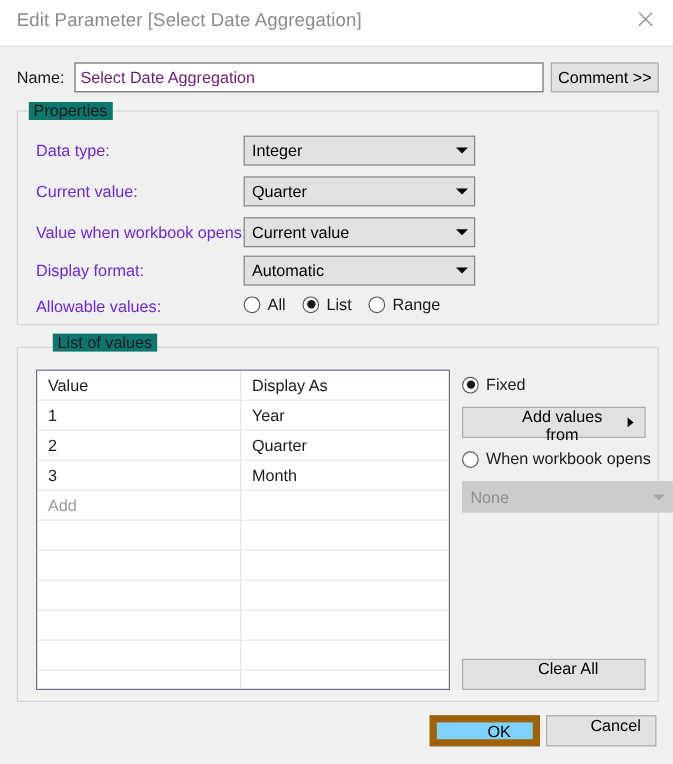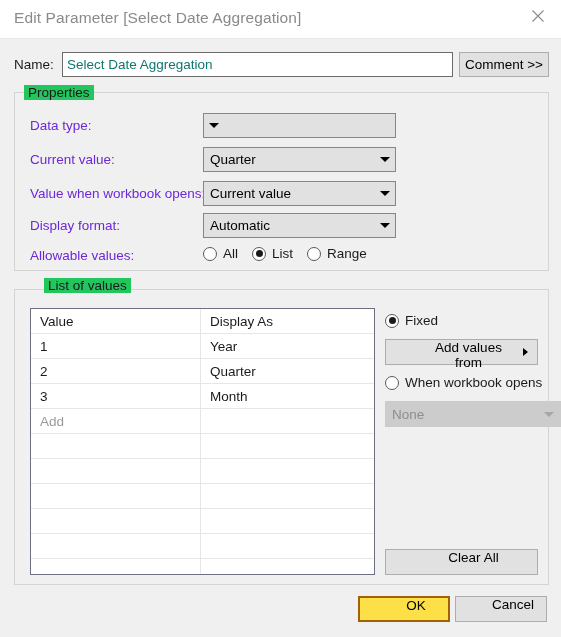--- a/index.html
+++ b/index.html
@@ -74,21 +74,21 @@
     position: absolute;
     left: 62px;
     top: 52px;
     width: 391px;
     height: 25px;
     background: #ffffff;
     border: 1px solid #6b6b6b;
     box-sizing: border-box;
     font-family: "Liberation Sans", sans-serif;
     font-size: 13.5px;
-    color: #0f766e;
+    color: #701a75;
     padding: 0 4px;
     outline: none;
   }
   .comment-btn {
     position: absolute;
     left: 459px;
     top: 52px;
     width: 90px;
     height: 25px;
     background: #e1e1e1;
@@ -105,21 +105,21 @@
 
   
   .groupbox {
     position: absolute;
     border: 1px solid #d4d4d4;
     box-sizing: border-box;
     background: transparent;
   }
   .groupbox-title {
     position: absolute;
-    background: #22c55e;
+    background: #0f766e;
     font-size: 13.5px;
     color: #1a1a1a;
     padding: 0 4px;
     white-space: nowrap;
   }
   #props-box { left: 14px; top: 92px; width: 535px; height: 179px; }
   #props-title { left: 24px; top: 85px; }
   #list-box { left: 14px; top: 289px; width: 535px; height: 296px; }
   #list-title { left: 24px; top: 278px; margin-left: 20px; }
 
@@ -317,22 +317,22 @@
     width: 153px;
     height: 26px;
   }
 
   
   #ok-btn {
     left: 358px;
     top: 596px;
     width: 92px;
     height: 26px;
-    border: 2px solid #a16207;
-    background: #fde047;
+    border: 6px solid #a16207;
+    background: #7dd3fc;
   }
   #cancel-btn {
     left: 455px;
     top: 596px;
     width: 92px;
     height: 26px;
   }
 </style>
 </head>
 <body>
@@ -352,20 +352,21 @@
 
   <div class="name-label">Name:</div>
   <input class="name-input" type="text" value="Select Date Aggregation" style="">
   <div class="comment-btn">Comment &gt;&gt;</div>
 
   <div class="groupbox" id="props-box"></div>
   <div class="groupbox-title" id="props-title">Properties</div>
 
   <div class="prop-label" style="top:118px;">Data type:</div>
   <div class="combo" style="top:113px;">
+    <span class="combo-text">Integer</span>
     <span class="arrow">
         <i class="tri-down"></i>
       </span>
   </div>
 
   <div class="prop-label" style="top:152px;">Current value:</div>
   <div class="combo" style="top:147px;">
     <span class="combo-text">Quarter</span>
     <span class="arrow">
         <i class="tri-down"></i>

